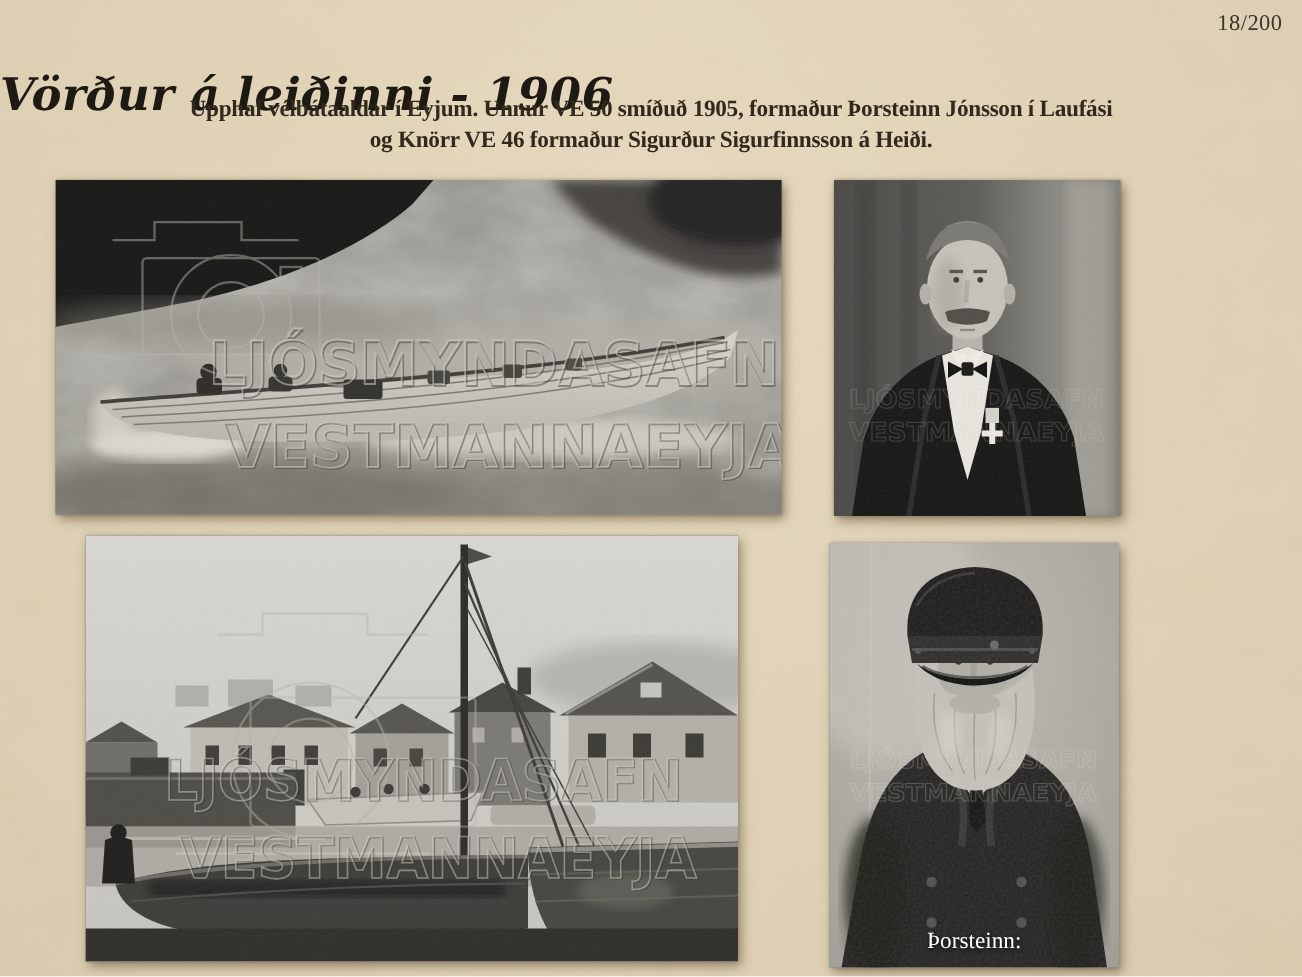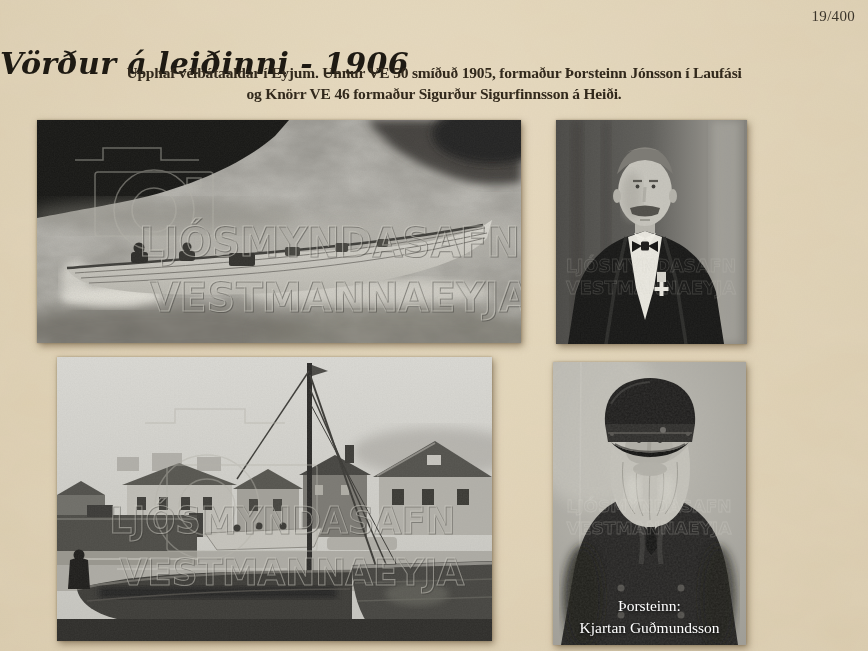--- a/index.html
+++ b/index.html
@@ -62,21 +62,21 @@
       </filter>
       <filter id="paperGrain" x="0" y="0" width="100%" height="100%">
         <feTurbulence type="fractalNoise" baseFrequency="0.7" numOctaves="2" seed="9" result="t"></feTurbulence>
         <feColorMatrix in="t" type="matrix" values="0 0 0 0 0.45  0 0 0 0 0.38  0 0 0 0 0.28  0 0 0 0.07 0"></feColorMatrix>
       </filter>
     </defs>
     <rect width="868" height="651" filter="url(#paperMottle)"></rect>
     <rect width="868" height="651" filter="url(#paperGrain)"></rect>
   </svg>
 
-  <div class="page-number">19/400</div>
+  <div class="page-number">18/200</div>
   <h1 class="title">Vörður á leiðinni - 1906</h1>
   <div class="subtitle">
     <div>Upphaf vélbátaaldar í Eyjum. Unnur VE 50 smíðuð 1905, formaður Þorsteinn Jónsson í Laufási</div>
     <div>og Knörr VE 46 formaður Sigurður Sigurfinnsson á Heiði.</div>
   </div>
 
   <figure class="photo" id="photo-boat" style="margin:0;">
     <svg width="484" height="223" viewBox="0 0 484 223">
       <defs>
         <filter id="blur4">
@@ -402,17 +402,16 @@
 
         <g class="wm-text" font-size="16" fill="none" stroke="#e6e4dc" stroke-width="0.8" opacity="0.22">
           <text x="96" y="150" text-anchor="middle" textLength="165" lengthAdjust="spacingAndGlyphs">LJÓSMYNDASAFN</text>
           <text x="96" y="172" text-anchor="middle" textLength="165" lengthAdjust="spacingAndGlyphs">VESTMANNAEYJA</text>
         </g>
         <rect width="193" height="283" filter="url(#grainD)"></rect>
       </g>
     </svg>
     <figcaption class="caption">
       <div>Þorsteinn:</div>
-      <div>Kjartan Guðmundsson</div>
     </figcaption>
   </figure>
 
 </div>
 
 </body></html>

